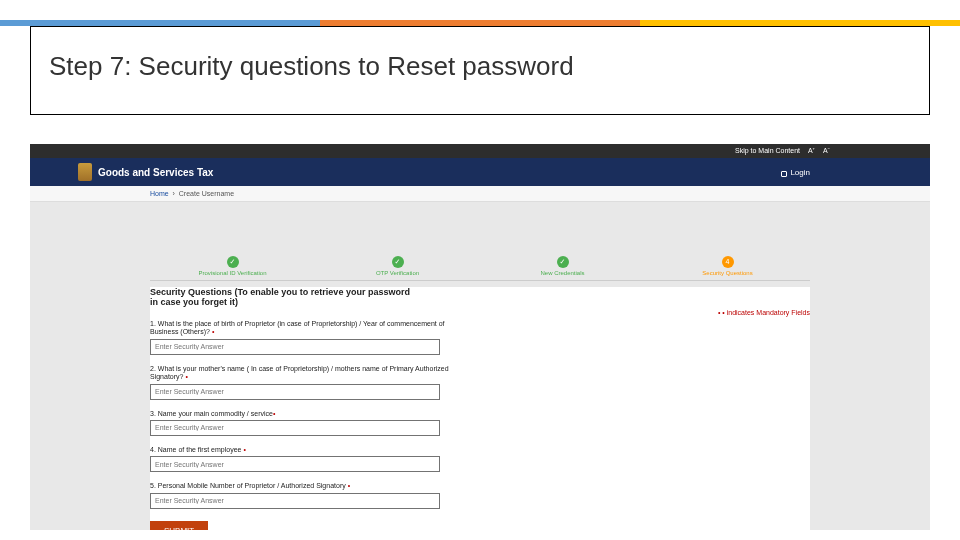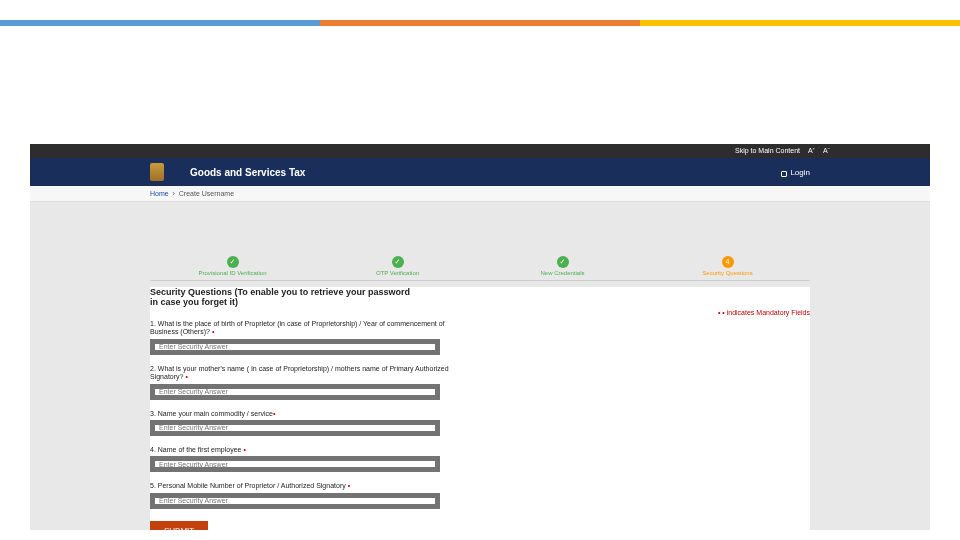--- a/index.html
+++ b/index.html
@@ -7,55 +7,58 @@
   .slide { width: 960px; height: 540px; position: relative; }
   .accent-bar { position: absolute; top: 20px; left: 0; right: 0; height: 6px; display: flex; }
   .accent-bar .a1 { flex: 1; background: #5b9bd5; }
   .accent-bar .a2 { flex: 1; background: #ed7d31; }
   .accent-bar .a3 { flex: 1; background: #ffc000; }
   .slide-title-box { position: absolute; top: 26px; left: 30px; right: 30px; border: 1px solid #000; padding: 24px 18px 32px 18px; background: #fff; }
   .slide-title { font-size: 26px; font-weight: 400; color: #333; }
   .screenshot { position: absolute; top: 144px; left: 30px; right: 30px; bottom: 10px; background: #e8e8e8; overflow: hidden; font-size: 8px; }
   .top-strip { background: #2d2d2d; color: #fff; height: 14px; line-height: 14px; text-align: right; padding-right: 100px; font-size: 7px; }
   .top-strip span { margin-left: 6px; }
-  .gst-header { background: #1a2e5c; height: 28px; display: flex; align-items: center; padding: 0 120px; color: #fff; position: relative; gap: 20px; }
+  .gst-header { background: #1a2e5c; height: 28px; display: flex; align-items: center; padding: 0 48px; color: #fff; position: relative; }
   .emblem { width: 14px; height: 18px; background: linear-gradient(#c89b3c,#a07028); border-radius: 2px; margin-right: 6px; }
   .gst-title { font-size: 10px; font-weight: 600; }
   .login { position: absolute; right: 120px; font-size: 8px; display:flex; align-items:flex-end; gap:3px;}
   .login-ic { display:inline-block; width:6px; height:6px; border:1px solid #fff; border-radius:1px;}
   .crumb-bar { background: #f7f7f7; height: 16px; line-height: 16px; padding: 0 120px; border-bottom: 1px solid #ddd; font-size: 7px; color: #555; }
   .crumb-bar a { color: #1a4ea0; text-decoration: none; }
   .content-wrap { padding: 6px 120px 0 120px; margin-top: 48px; }
   .steps { display: flex; border-bottom: 1px solid #ccc; padding-bottom: 4px; margin-bottom: 6px; }
   .step { flex: 1; text-align: center; position: relative; }
   .step-circle { width: 12px; height: 12px; border-radius: 50%; margin: 0 auto 2px auto; color: #fff; font-size: 7px; line-height: 12px; }
   .done { background: #4caf50; }
   .active { background: #ff9800; }
   .step-label { font-size: 6px; color: #4caf50; }
   .step.active-s .step-label { color: #ff9800; }
   .form-area { background: #fff; padding: 0 0 6px 0; }
   .form-heading { font-size: 9px; font-weight: 600; color: #222; max-width: 270px; }
   .mandatory-hint { text-align: right; color: #b00; font-size: 7px; margin: 2px 0 4px 0; }
   .q { font-size: 7px; color: #222; margin-bottom: 2px; max-width: 300px; line-height: 1.2; }
   .q .star { color: #b00; }
-  .ans { width: 290px; height: 16px; border: 5px solid #737373; padding: 0 4px; font-size: 7px; color: #aaa; margin-bottom: 6px; background: #fff; outline: none; }
+  .ans { width: 290px; height: 16px; border: 1px solid #737373; padding: 0 4px; font-size: 7px; color: #aaa; margin-bottom: 6px; background: #fff; outline: none; }
   .qblock { margin-bottom: 4px; }
   .submit-btn { background: #c2410c; color: #fff; border: none; padding: 5px 14px; font-size: 8px; cursor: pointer; margin-top: 2px; }
   .check::before { content: "✓"; }
 </style>
 </head>
 <body>
 
 <div class="slide">
   <div class="accent-bar">
     <div class="a1"></div>
       <div class="a2"></div>
       <div class="a3"></div>
   </div>
 
+  <div class="slide-title-box">
+    <div class="slide-title">Step 7: Security questions to Reset password</div>
+  </div>
 
   <div class="screenshot">
     <div class="top-strip">
       <span>Skip to Main Content</span>
       <span>A⁺</span>
       <span>A⁻</span>
     </div>
 
     <div class="gst-header">
       <div class="emblem"></div>

